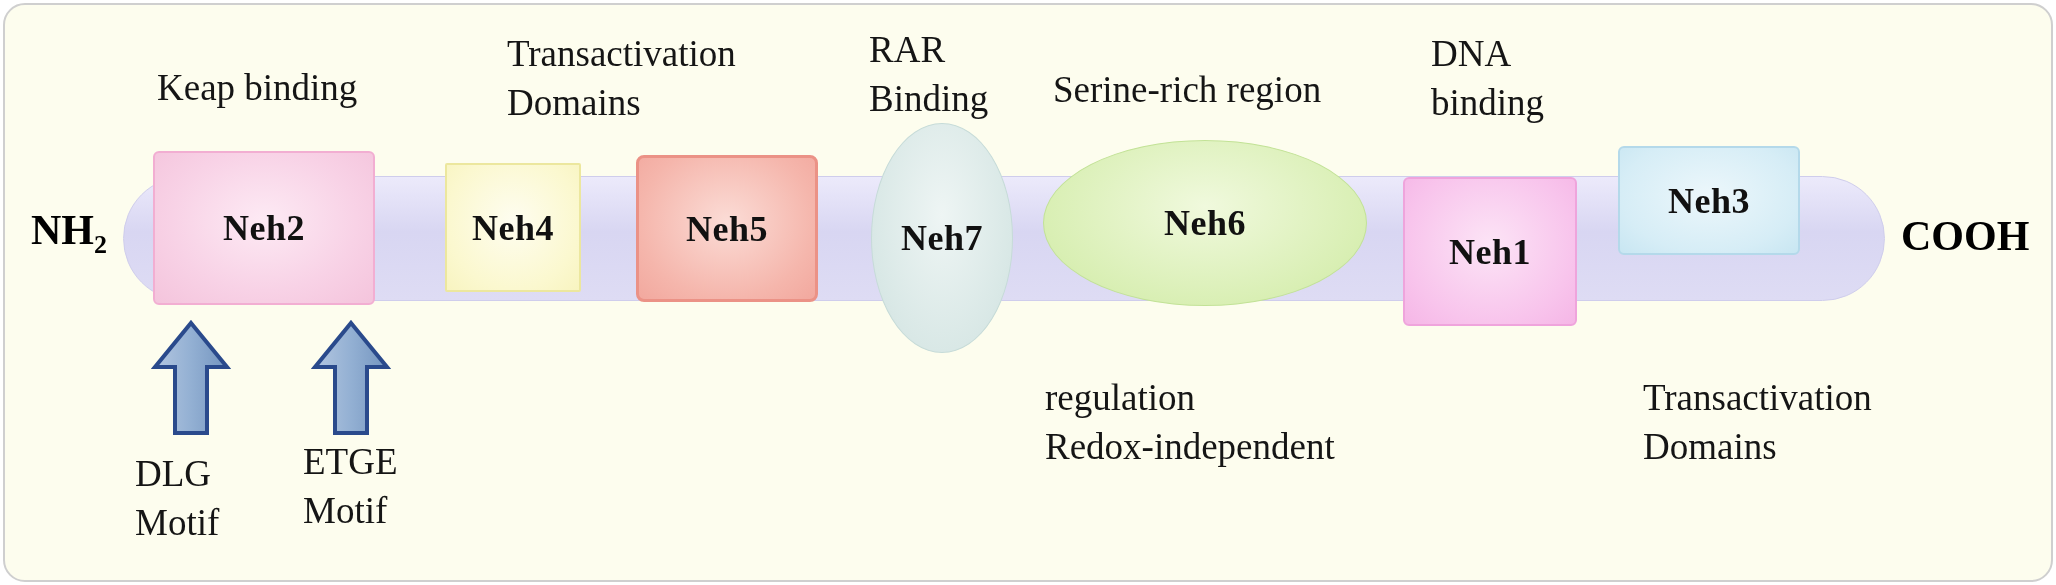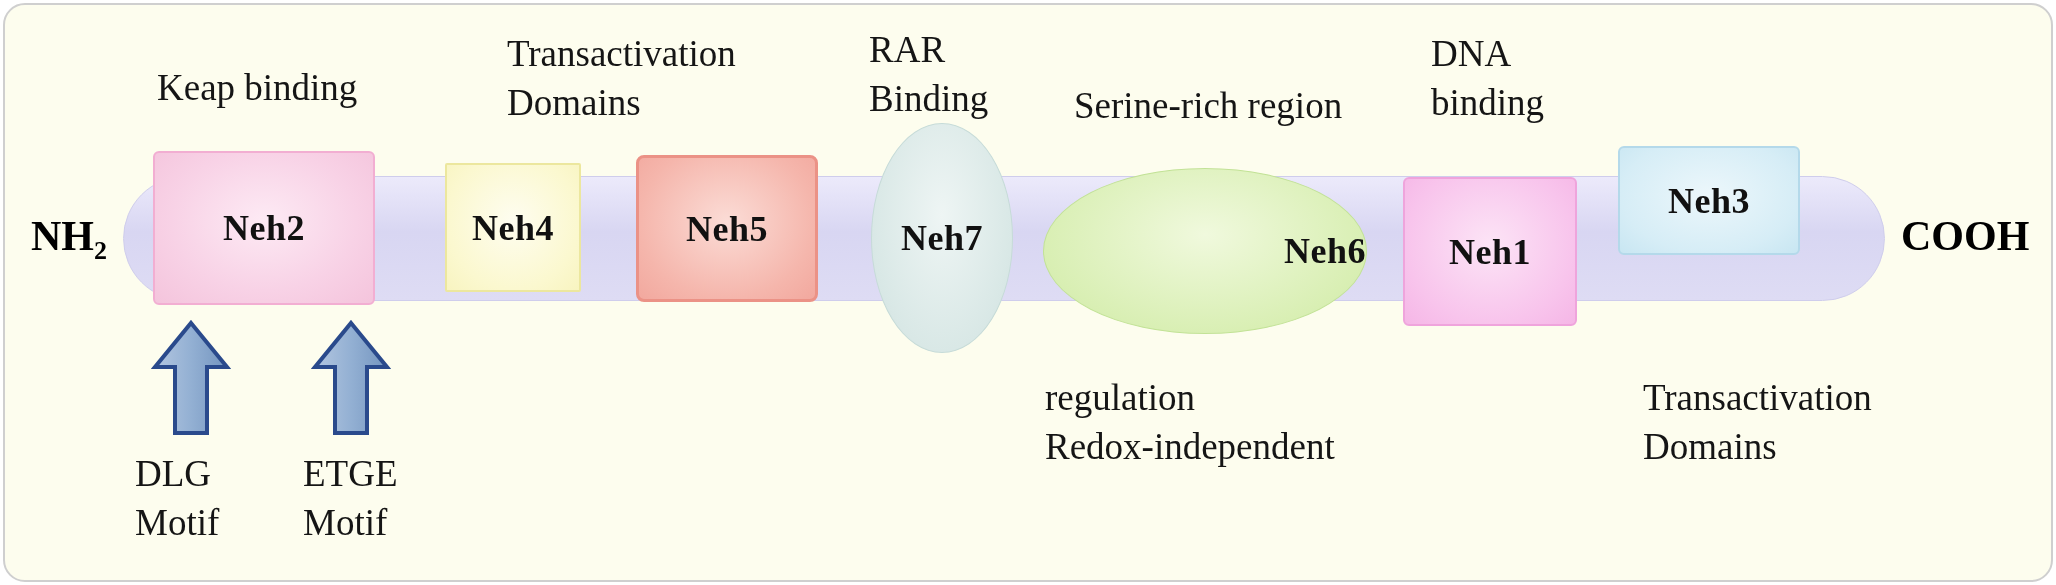--- a/index.html
+++ b/index.html
@@ -34,47 +34,47 @@
     border:2px solid #f2aed2; border-radius:6px;align-items:center; }
   .neh4 { left:440px; top:158px; width:136px; height:129px;
     background:radial-gradient(ellipse at 50% 45%, #fefdf0 0%, #fbf8cf 70%, #f8f4c0 100%);
     border:2px solid #ece79e; border-radius:2px; }
   .neh5 { left:631px; top:150px; width:182px; height:147px;
     background:radial-gradient(ellipse at 50% 45%, #fbdcd6 0%, #f5b6ac 70%, #f2a89e 100%);
     border:3px solid #eb9286; border-radius:8px; }
   .neh7 { left:866px; top:118px; width:142px; height:230px;
     background:radial-gradient(ellipse at 50% 40%, #eef5f4 0%, #d9e8e6 70%, #cfe0de 100%);
     border:1px solid #c6dbd8; border-radius:50%; }
-  .neh6 { left:1038px; top:163px; width:324px; height:166px;
+  .neh6 { left:1038px; top:135px; width:324px; height:166px;
     background:radial-gradient(ellipse at 50% 40%, #f0f9dd 0%, #d9efb4 70%, #cde9a4 100%);
-    border:1px solid #c2e296; border-radius:50%;justify-content:flex-end; }
+    border:1px solid #c2e296; border-radius:50%; }
   .neh1 { left:1398px; top:153px; width:174px; height:149px;
     background:radial-gradient(ellipse at 50% 45%, #fce4f6 0%, #f8c4ec 70%, #f5b6e6 100%);
     border:2px solid #efa4dc; border-radius:6px;margin-top:19px; }
   .neh3 { left:1613px; top:141px; width:182px; height:109px;
     background:radial-gradient(ellipse at 50% 45%, #ecf7fb 0%, #d6edf6 70%, #c8e6f2 100%);
     border:2px solid #b4d9ea; border-radius:6px; }
   .terminus {
     position:absolute; font-weight:bold; font-size:42px; color:#000000; white-space:nowrap;
   }
-  .nh2  { left:26px;  top:207px; }
+  .nh2  { left:26px;  top:201px; }
   .nh2 sub { font-size:0.62em; }
   .cooh { left:1896px; top:207px; }
   .ann {
     position:absolute; font-size:37px; color:#151515; line-height:49px; white-space:nowrap;
   }
   .keap       { left:152px;  top:58px; }
   .tad-top    { left:502px;  top:24px; }
   .rar        { left:864px;  top:20px; }
-  .serine     { left:1048px; top:76px;margin-left:21px; }
+  .serine     { left:1048px; top:60px; }
   .dna        { left:1426px; top:24px; }
   .redox      { left:1040px; top:368px; }
   .tad-bottom { left:1638px; top:368px; }
   .dlg        { left:130px;  top:444px; }
-  .etge       { left:298px;  top:444px; }
+  .etge       { left:298px;  top:432px; }
   .arrows-svg { position:absolute; left:140px; top:314px; }
 </style>
 </head>
 <body>
 
 <div class="canvas">
   <div class="panel">
 
     <div class="backbone"></div>
 

